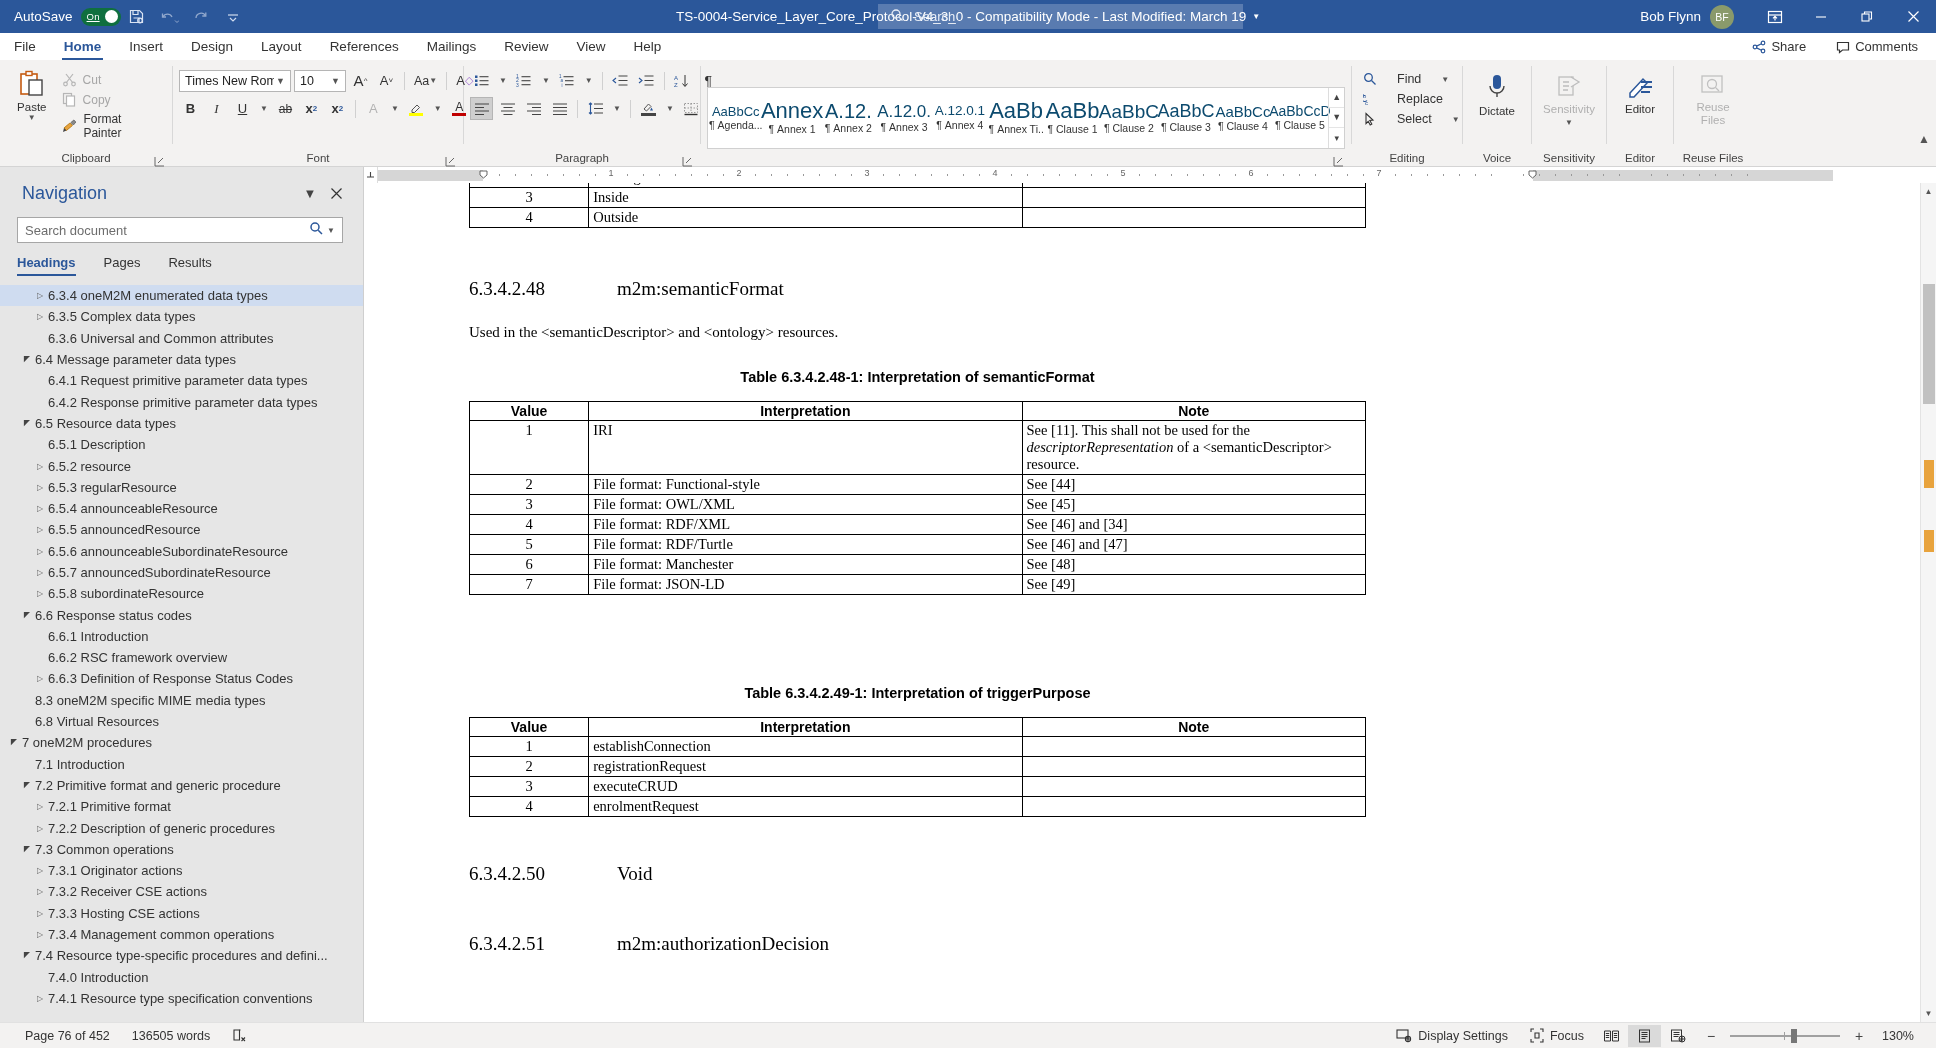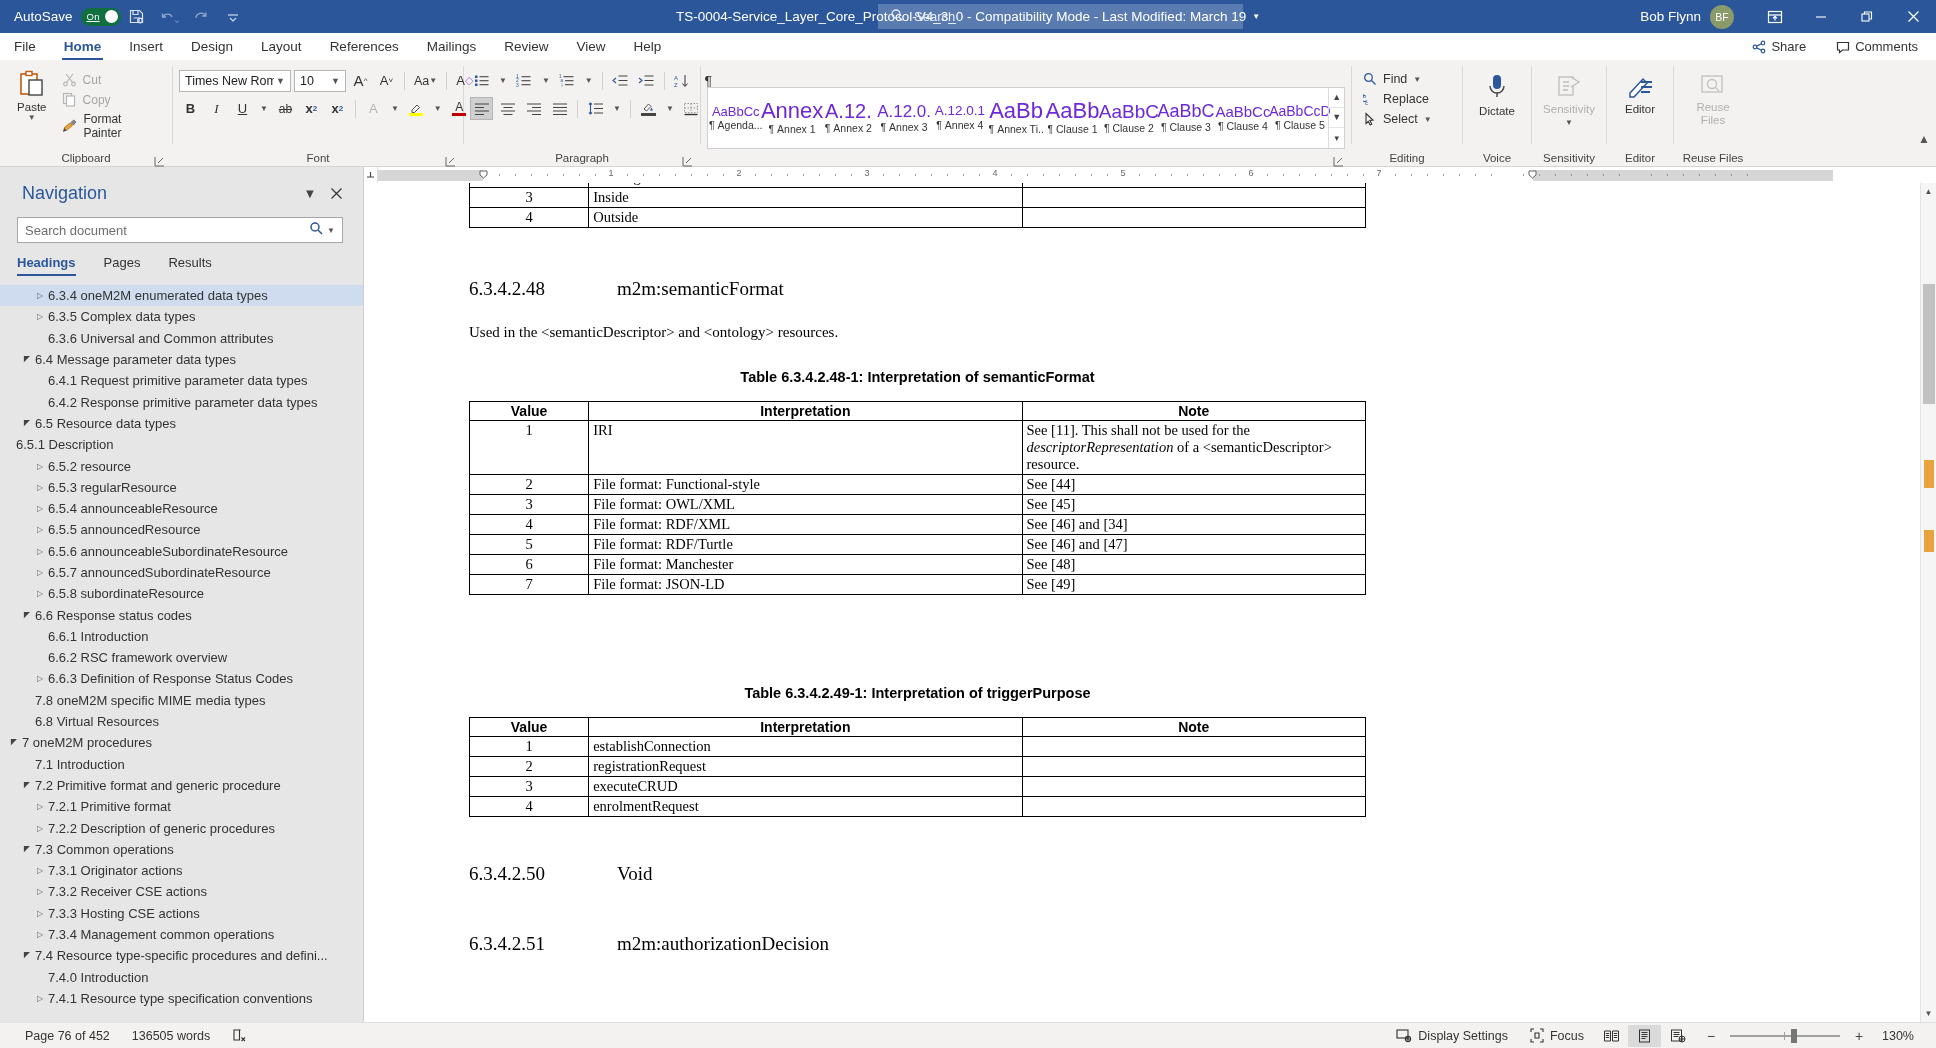--- a/index.html
+++ b/index.html
@@ -134,35 +134,35 @@
 
   
   .styles-gallery {
     border: 1px solid #d0d0d0; background:#fff; height: 62px;
     display:flex; align-items:stretch; overflow:hidden; margin-top: 2px;
   }
   .style-item {
     width: 57px; display:flex; flex-direction:column; align-items:center;
     justify-content:center; gap: 1px; cursor:pointer; border:1px solid transparent;
   }
-  .style-prev { font-size: 19px; color:#6d28d9; line-height:1; white-space:nowrap; overflow:hidden;}
+  .style-prev { font-size: 19px; color:#0c4a6e; line-height:1; white-space:nowrap; overflow:hidden;}
   .style-prev.small { font-size: 13px; }
   .style-prev.med { font-size: 15px; }
   .style-name { font-size: 10.5px; color:#333; white-space:nowrap; overflow:hidden; max-width: 55px;}
   .gal-scroll {
     width: 16px; display:flex; flex-direction:column; border-left:1px solid #ddd;
   }
   .gal-scroll div {
     flex:1; display:flex; align-items:center; justify-content:center;
     font-size: 9px; color:#444; cursor:pointer; border-bottom:1px solid #e5e5e5;
   }
 
   
   .stack3 { display:flex; flex-direction:column; gap: 4px; padding-top: 6px;}
-  .srow { display:flex; align-items:center; gap:6px; font-size: 12.5px; color:#333; cursor:pointer; padding: 1px 5px;}
+  .srow { display:flex; align-items:center; gap:20px; font-size: 12.5px; color:#333; cursor:pointer; padding: 1px 5px;}
   .bigbtn {
     width: 62px; display:flex; flex-direction:column; align-items:center; gap: 2px;
     font-size: 11.5px; color:#333; cursor:pointer; padding-top: 8px; text-align:center; line-height: 1.15;
   }
   .bigbtn.dis { color:#b0b0b0; }
   .ribbon-collapse {
     position:absolute; right: 6px; bottom: 20px; font-size: 12px; color:#555; cursor:pointer;
   }
 
   
@@ -853,21 +853,21 @@
           <span>6.4.1 Request primitive parameter data types</span>
         </div>
         <div class="nav-item" style="padding-left: 32px;">
           <span class="nav-tri"></span>
           <span>6.4.2 Response primitive parameter data types</span>
         </div>
         <div class="nav-item" style="padding-left: 19px;">
           <span class="nav-tri expanded" style="transform: rotate(180deg);">◢</span>
           <span>6.5 Resource data types</span>
         </div>
-        <div class="nav-item" style="">
+        <div class="nav-item" style="padding-left: 32px;">
           <span class="nav-tri"></span>
           <span>6.5.1 Description</span>
         </div>
         <div class="nav-item" style="padding-left: 32px;">
           <span class="nav-tri">▷</span>
           <span>6.5.2 resource</span>
         </div>
         <div class="nav-item" style="padding-left: 32px;">
           <span class="nav-tri">▷</span>
           <span>6.5.3 regularResource</span>
@@ -903,21 +903,21 @@
         <div class="nav-item" style="padding-left: 32px;">
           <span class="nav-tri"></span>
           <span>6.6.2 RSC framework overview</span>
         </div>
         <div class="nav-item" style="padding-left: 32px;">
           <span class="nav-tri">▷</span>
           <span>6.6.3 Definition of Response Status Codes</span>
         </div>
         <div class="nav-item" style="padding-left: 19px;">
           <span class="nav-tri"></span>
-          <span>7.8 oneM2M specific MIME media types</span>
+          <span>8.3 oneM2M specific MIME media types</span>
         </div>
         <div class="nav-item" style="padding-left: 19px;">
           <span class="nav-tri"></span>
           <span>6.8 Virtual Resources</span>
         </div>
         <div class="nav-item" style="padding-left: 6px;">
           <span class="nav-tri expanded" style="transform: rotate(180deg);">◢</span>
           <span>7 oneM2M procedures</span>
         </div>
         <div class="nav-item" style="padding-left: 19px;">

